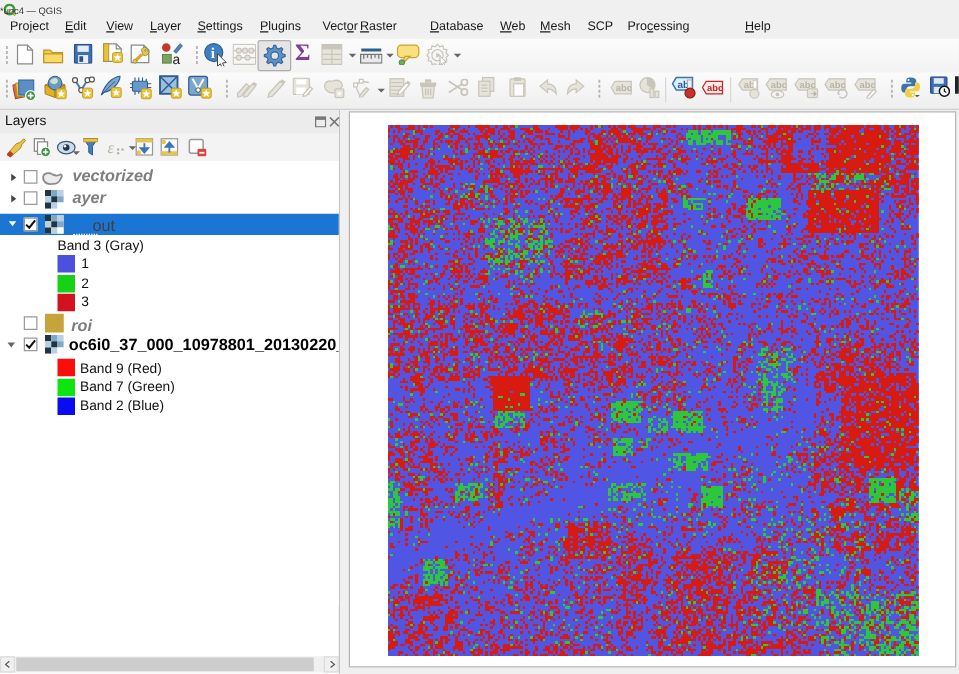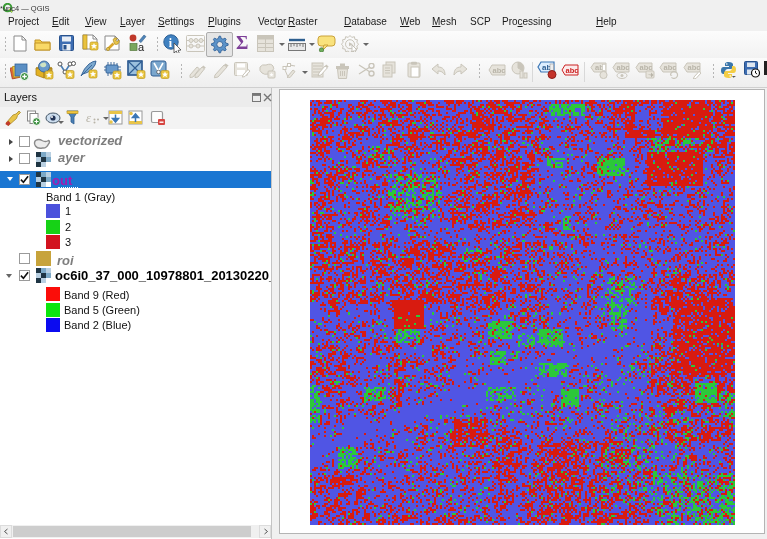--- a/index.html
+++ b/index.html
@@ -429,23 +429,23 @@
           <rect width="5" height="5" fill="#1f3544"></rect>
           <rect x="5" width="5" height="5" fill="#7da9c7"></rect>
           <rect x="10" width="5" height="5" fill="#b9d0e2"></rect>
           <rect y="5" width="5" height="5" fill="#b9d0e2"></rect>
           <rect x="5" y="5" width="5" height="5" fill="#1f3544"></rect>
           <rect x="10" y="5" width="5" height="5" fill="#7da9c7"></rect>
           <rect y="10" width="5" height="5" fill="#1f3544"></rect>
           <rect x="5" y="10" width="5" height="5" fill="#b9d0e2"></rect>
           <rect x="10" y="10" width="5" height="5" fill="#fff"></rect>
         </svg></span>
-<span class="lname" style="left:52px;top:44px;color:#a21caf;font-weight:bold">out</span>
+<span class="lname" style="left:74px;top:44px;color:#404040;font-weight:normal">out</span>
 <div class="abs" style="left:58px;top:58px;width:20px;height:0;border-top:1px dotted #fff"></div>
-<span class="btxt" style="left:46px;top:62px">Band 1 (Gray)</span>
+<span class="btxt" style="left:46px;top:62px">Band 3 (Gray)</span>
 <div class="sw" style="left:46px;top:75px;background:#4b51dc"></div>
 <span class="btxt" style="left:65px;top:76px">1</span>
 <div class="sw" style="left:46px;top:91px;background:#16d216"></div>
 <span class="btxt" style="left:65px;top:92px">2</span>
 <div class="sw" style="left:46px;top:106px;background:#d2131f"></div>
 <span class="btxt" style="left:65px;top:107px">3</span>
 <div class="cb" style="left:19px;top:124px"></div>
 <div class="sw" style="left:36px;top:122px;width:15px;height:15px;background:#c7a33b"></div>
 <span class="lname ital" style="left:57px;top:124px">roi</span>
 <div class="arrow-d" style="left:6px;top:145px;border-top-color:#666"></div>
@@ -462,21 +462,21 @@
           <rect x="5" y="5" width="5" height="5" fill="#1f3544"></rect>
           <rect x="10" y="5" width="5" height="5" fill="#7da9c7"></rect>
           <rect y="10" width="5" height="5" fill="#1f3544"></rect>
           <rect x="5" y="10" width="5" height="5" fill="#b9d0e2"></rect>
           <rect x="10" y="10" width="5" height="5" fill="#fff"></rect>
         </svg></span>
 <span class="lname" style="left:55px;top:139px;font-weight:bold;white-space:nowrap;overflow:hidden;width:216px;display:inline-block">oc6i0_37_000_10978801_20130220_</span>
 <div class="sw" style="left:46px;top:158px;background:#fb0d09"></div>
 <span class="btxt" style="left:64px;top:160px">Band 9 (Red)</span>
 <div class="sw" style="left:46px;top:174px;background:#0ce60e"></div>
-<span class="btxt" style="left:64px;top:175px">Band 5 (Green)</span>
+<span class="btxt" style="left:64px;top:175px">Band 7 (Green)</span>
 <div class="sw" style="left:46px;top:189px;background:#0b0bf0"></div>
 <span class="btxt" style="left:64px;top:190px">Band 2 (Blue)</span>
 </div>
  <div id="pscroll">
       <div class="abs" style="left:0;top:0;width:12px;height:13px;background:#f0f0f0;border:1px solid #dcdcdc"></div>
 <svg class="abs" width="6" height="7" viewBox="0 0 6 7" style="left:3px;top:3px">
         <path d="M4.5 1 1.5 3.5 4.5 6" stroke="#555" fill="none"></path>
       </svg>
 <div class="abs" style="left:259px;top:0;width:12px;height:13px;background:#f0f0f0;border:1px solid #dcdcdc"></div>
 <svg class="abs" width="6" height="7" viewBox="0 0 6 7" style="left:263px;top:3px">

